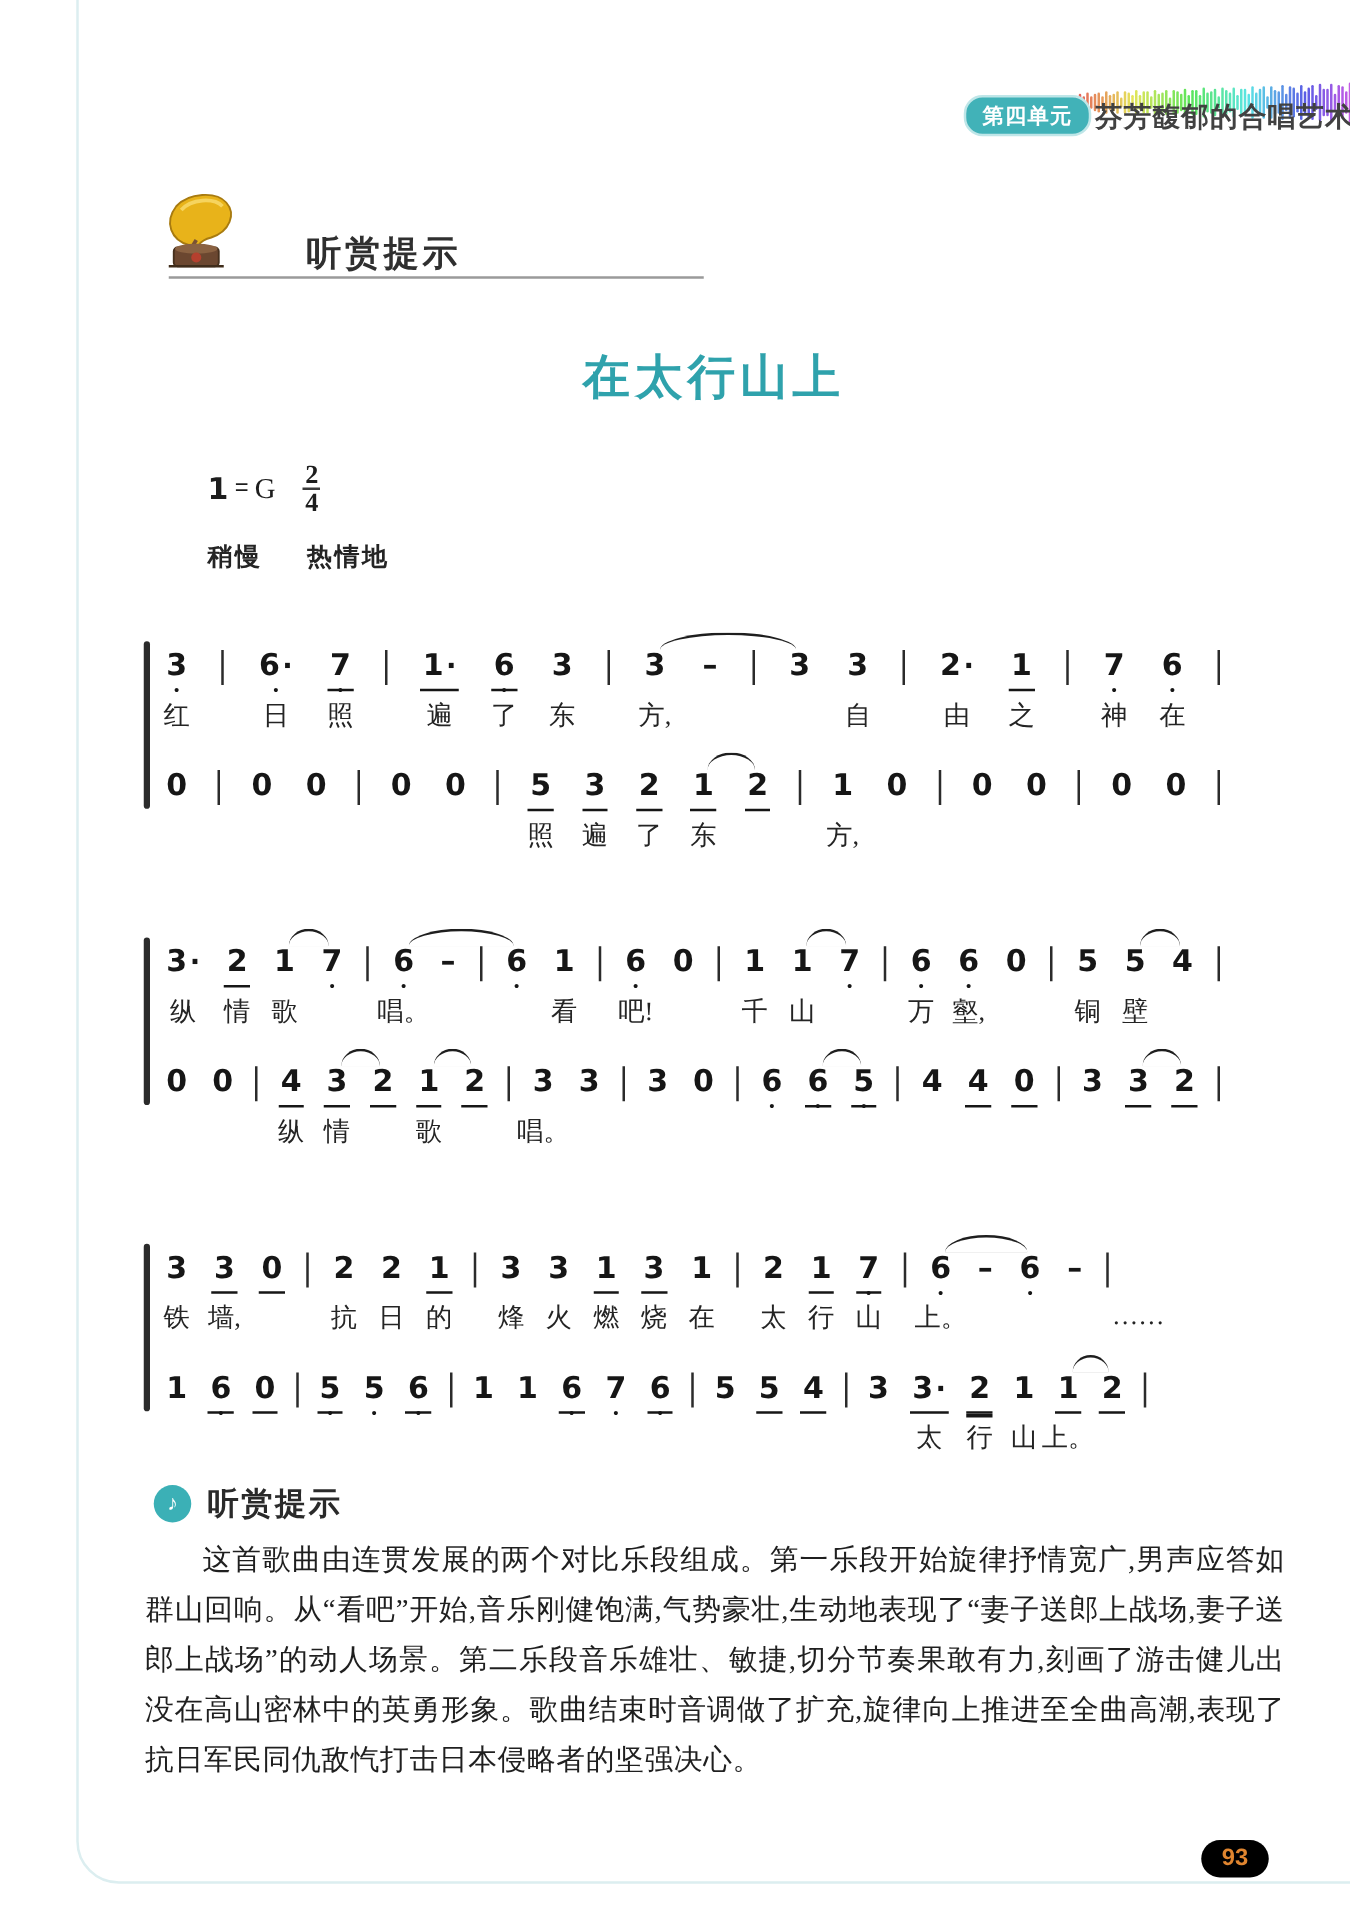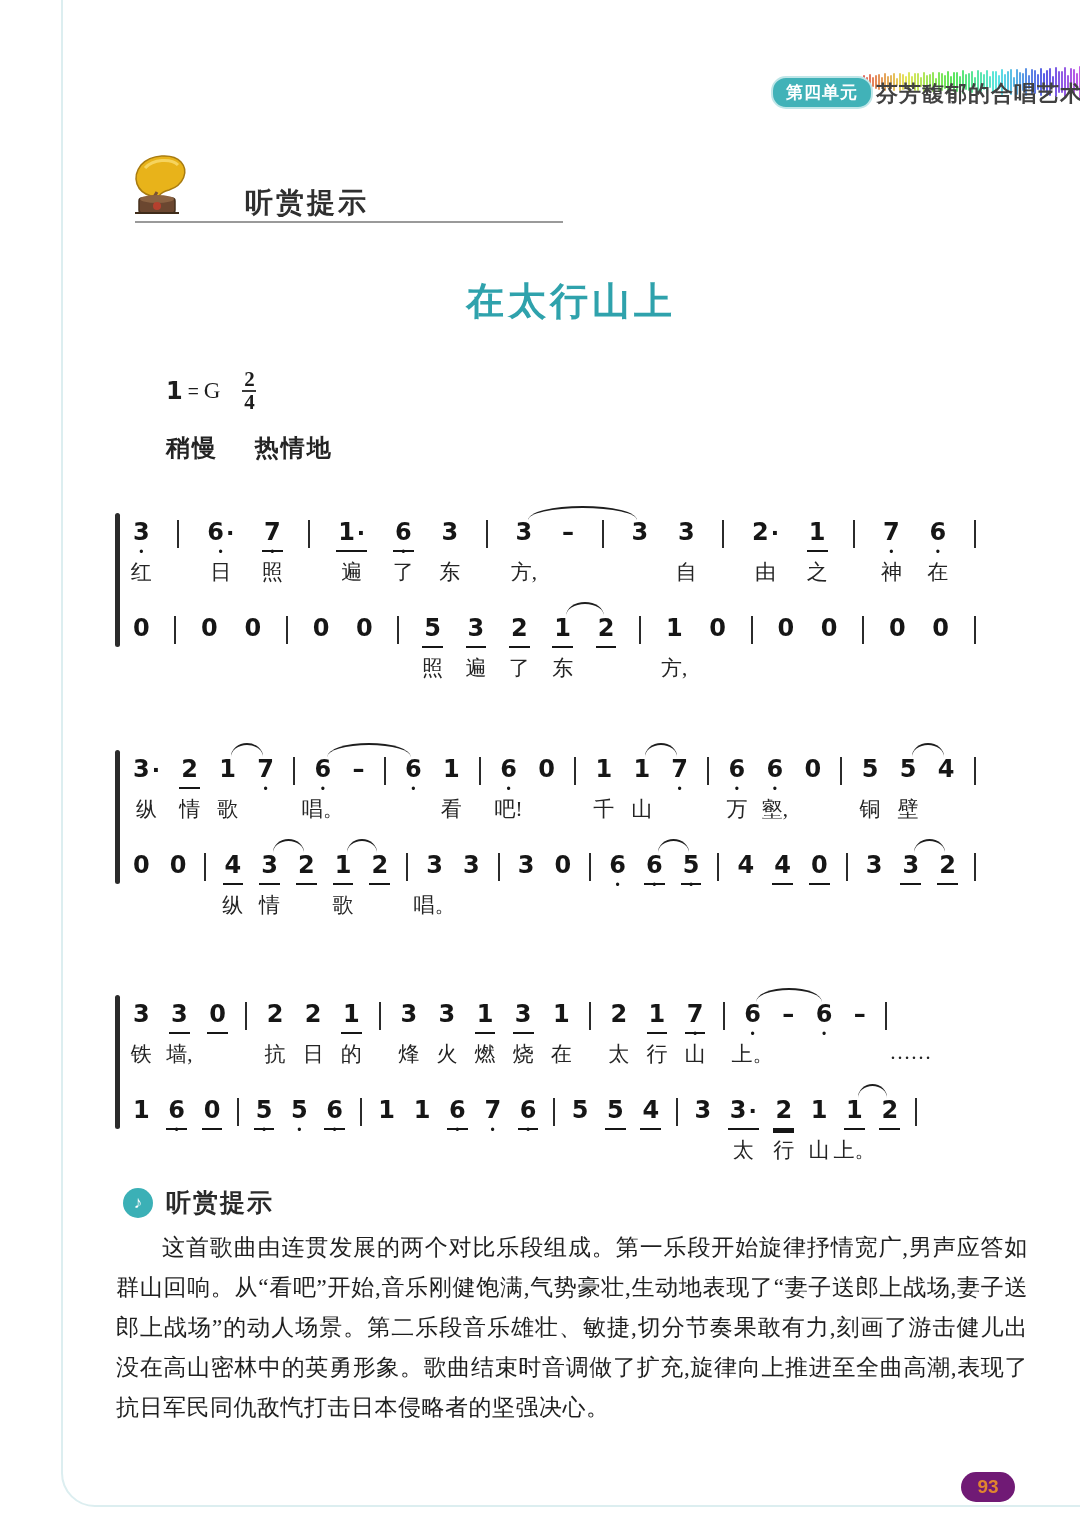--- a/index.html
+++ b/index.html
@@ -27,21 +27,21 @@
               color:#2fa2ac;letter-spacing:4px;}
   .credits{position:absolute;right:104px;top:346px;text-align:right;
            font-family:"Liberation Serif",serif;font-size:23px;color:#2e2e2e;line-height:36px;}
   .keysig{position:absolute;left:135px;top:370px;display:flex;align-items:center;color:#1d1d1d;}
   .k1{font-size:24px;font-weight:bold;font-family:"DejaVu Sans",sans-serif;}
   .keq{font-size:19px;margin:0 5px;}
   .kg{font-size:23px;font-family:"Liberation Serif",serif;}
   .meter{display:inline-flex;flex-direction:column;align-items:center;margin-left:22px;
          font-family:"Liberation Serif",serif;font-size:21px;font-weight:bold;line-height:19px;}
   .mline{width:14px;height:2px;background:#3a3a3a;margin:1px 0;}
-  .tempo{position:absolute;left:135px;top:432px;font-size:24px;font-weight:bold;color:#242424;
+  .tempo{position:absolute;left:135px;top:432px;font-size:20px;font-weight:bold;color:#242424;
          letter-spacing:2px;}
   .tempo span:last-child{margin-left:28px;}
   
   .score{position:absolute;left:100px;top:505px;width:845px;height:720px;}
   .system{position:absolute;left:0;width:100%;}
   .system:nth-of-type(3) .vrow{width:93%;}
   .bracket{position:absolute;left:-16px;top:8px;width:5px;height:134px;background:#2b2b2b;
            border-radius:3px;}
   .vrow{position:relative;display:flex;justify-content:space-between;align-items:flex-start;
         height:84px;margin-top:12px;width:100%;}
@@ -61,21 +61,21 @@
        border-radius:50% 50% 0 0 / 100% 100% 0 0;}
   
   .listen-head{position:absolute;left:92px;top:1186px;display:flex;align-items:center;}
   .listen-icon{display:inline-block;width:30px;height:30px;border-radius:50%;background:#3bb0b6;
                color:#fff;font-size:17px;line-height:30px;text-align:center;}
   .listen-title{font-size:25px;font-weight:bold;color:#2a2a2a;margin-left:13px;letter-spacing:2px;}
   .listen-body{position:absolute;left:85px;top:1228px;width:912px;margin:0;
                font-family:"Liberation Serif",serif;font-size:23px;line-height:40px;color:#1f1f1f;
                text-align:justify;text-indent:2em;letter-spacing:.5px;}
   .pagenum{position:absolute;right:96px;top:1472px;width:54px;height:30px;border-radius:16px;
-           background:#701a75;color:#e0852f;font-size:19px;font-weight:bold;
+           background:#000000;color:#e0852f;font-size:19px;font-weight:bold;
            display:flex;align-items:center;justify-content:center;}
 </style>
 </head>
 <body>
 
 <div class="page">
   <div class="frame"></div>
 
   <div>
     <div class="equalizer">

